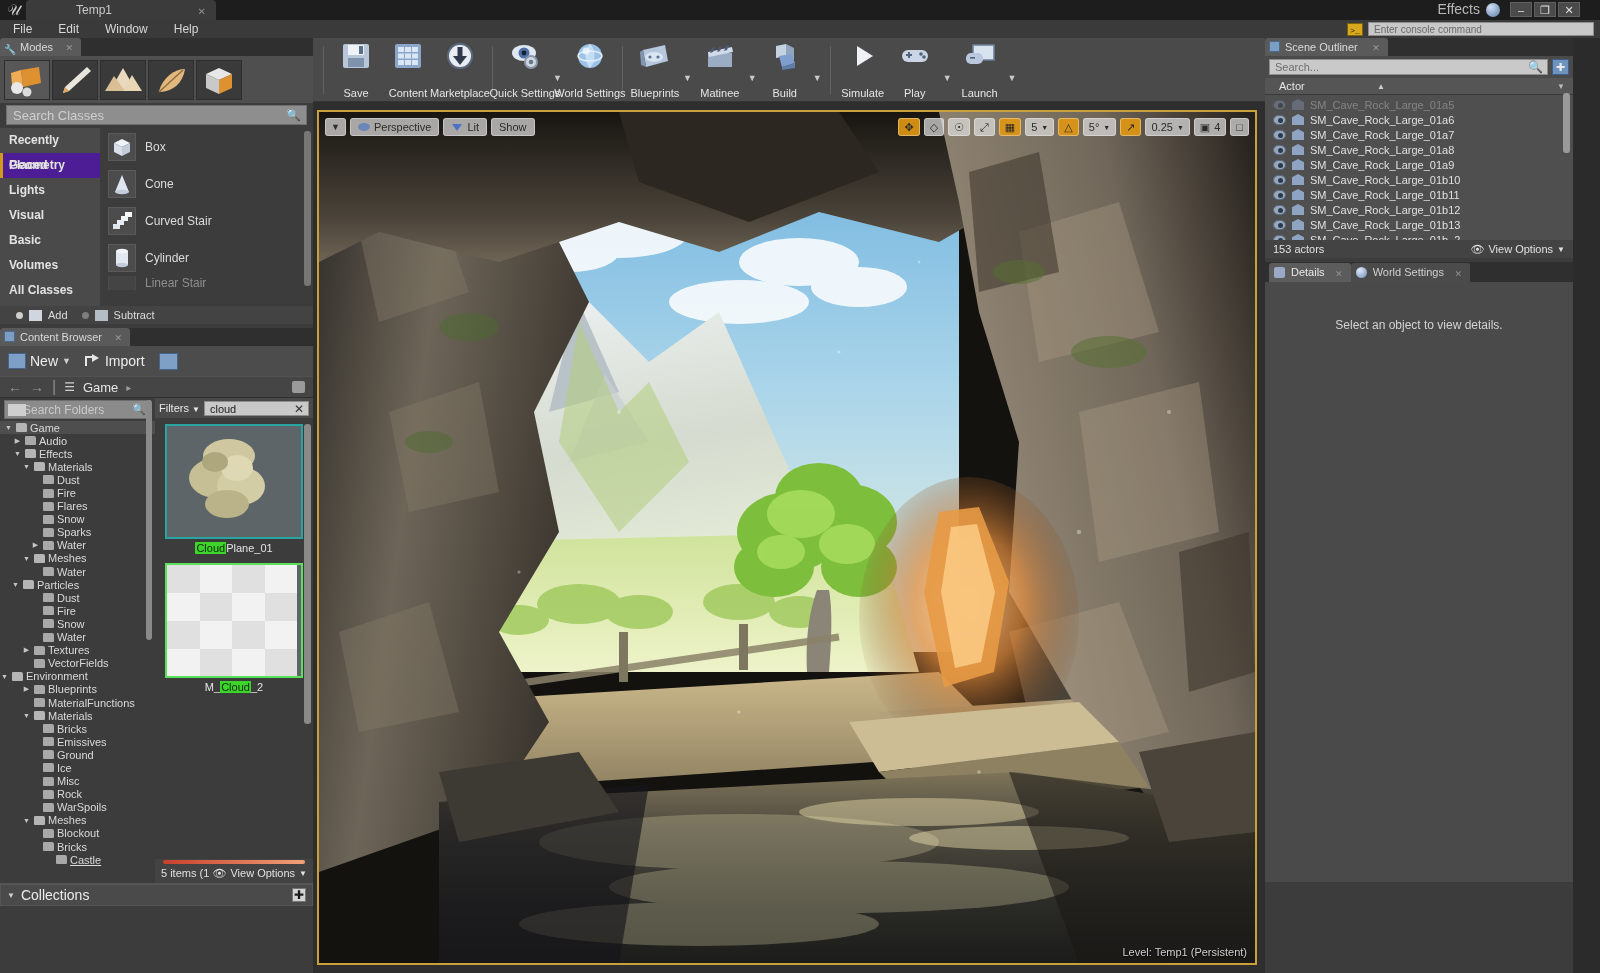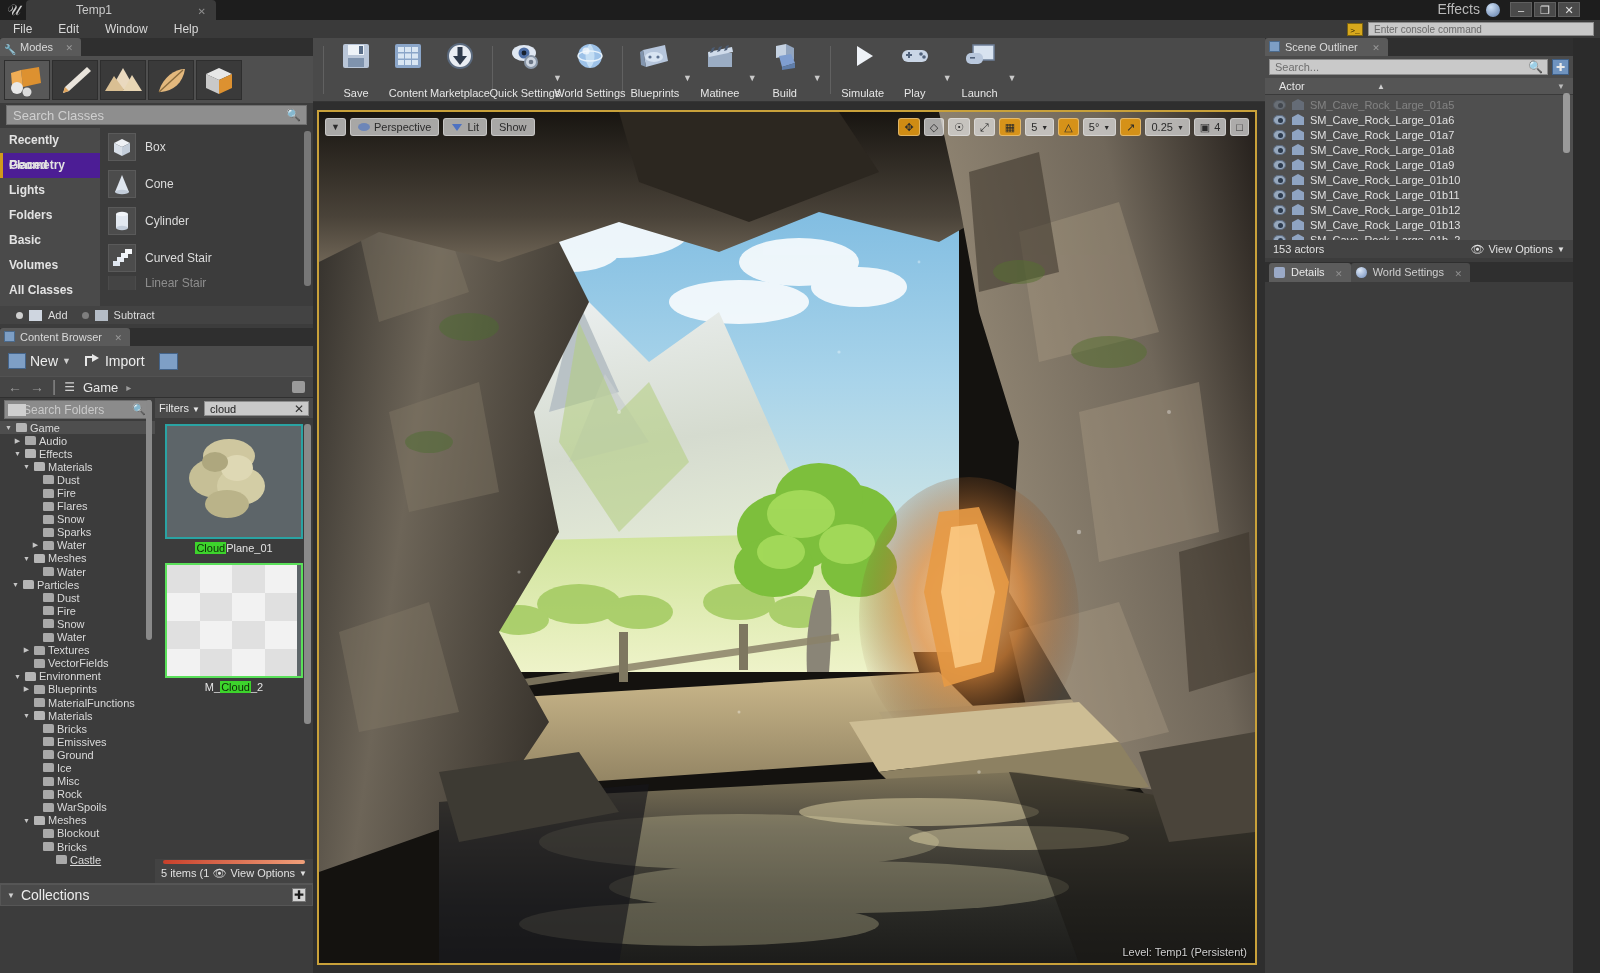--- a/index.html
+++ b/index.html
@@ -272,21 +272,21 @@
   <div id="search-classes">
     <span>Search Classes</span>
     <span class="mag">🔍</span>
   </div>
 
   <div id="place-area">
     <div id="cat-list">
       <div class="cat">Recently Placed</div>
       <div class="cat sel">Geometry</div>
       <div class="cat">Lights</div>
-      <div class="cat">Folders</div>
+      <div class="cat">Visual</div>
       <div class="cat">Basic</div>
       <div class="cat">Volumes</div>
       <div class="cat">All Classes</div>
     </div>
     <div id="asset-list">
       <div class="plc">
         <div class="thm">
           <svg width="26" height="26" viewBox="0 0 26 26">
               <polygon points="5,9 13,5 21,9 13,13" fill="#eef1f6"></polygon>
           <polygon points="13,13 21,9 21,18 13,22" fill="#c3cdda"></polygon>
@@ -300,37 +300,37 @@
           <svg width="26" height="26" viewBox="0 0 26 26">
               <polygon points="13,4 20,21 6,21" fill="#dfe6ef"></polygon>
           <ellipse cx="13" cy="21" rx="7" ry="2.2" fill="#c3cdda"></ellipse>
             </svg>
         </div>
         <span>Cone</span>
       </div>
       <div class="plc">
         <div class="thm">
           <svg width="26" height="26" viewBox="0 0 26 26">
+            <rect x="4" y="16" width="7" height="5" fill="#dfe6ef"></rect>
+              <rect x="8" y="12" width="7" height="5" fill="#e8edf4"></rect>
+            <rect x="12" y="8" width="7" height="5" fill="#f0f4f9"></rect>
+              <rect x="16" y="4" width="7" height="5" fill="#f6f8fb"></rect>
+          </svg>
+        </div>
+        <span>Curved Stair</span>
+      </div>
+      <div class="plc">
+        <div class="thm">
+          <svg width="26" height="26" viewBox="0 0 26 26">
               <rect x="7" y="6" width="12" height="14" fill="#e2e8f0"></rect>
           <ellipse cx="13" cy="6" rx="6" ry="2.2" fill="#f2f5f9"></ellipse>
               <ellipse cx="13" cy="20" rx="6" ry="2.2" fill="#c3cdda"></ellipse>
             </svg>
         </div>
         <span>Cylinder</span>
-      </div>
-      <div class="plc">
-        <div class="thm">
-          <svg width="26" height="26" viewBox="0 0 26 26">
-            <rect x="4" y="16" width="7" height="5" fill="#dfe6ef"></rect>
-              <rect x="8" y="12" width="7" height="5" fill="#e8edf4"></rect>
-            <rect x="12" y="8" width="7" height="5" fill="#f0f4f9"></rect>
-              <rect x="16" y="4" width="7" height="5" fill="#f6f8fb"></rect>
-          </svg>
-        </div>
-        <span>Curved Stair</span>
       </div>
       <div class="plc" style="height:14px;overflow:hidden;opacity:.5">
         <div class="thm"></div>
         <span>Linear Stair</span>
       </div>
       <div id="plc-scroll"></div>
     </div>
   </div>
 
   <div id="addsub">
@@ -474,21 +474,21 @@
           <div class="tnode" style="padding-left: 22px;">
             <span class="tw">▶</span>
             <span class="fold"></span>
             <span>Textures</span>
           </div>
           <div class="tnode" style="padding-left: 22px;">
             <span class="tw"></span>
             <span class="fold"></span>
             <span>VectorFields</span>
           </div>
-          <div class="tnode" style="padding-left: 13px;">
+          <div class="tnode" style="">
             <span class="tw">▼</span>
             <span class="fold open"></span>
             <span>Environment</span>
           </div>
           <div class="tnode" style="padding-left: 22px;">
             <span class="tw">▶</span>
             <span class="fold"></span>
             <span>Blueprints</span>
           </div>
           <div class="tnode" style="padding-left: 22px;">
@@ -1112,13 +1112,16 @@
       <span>Details</span>
       <span class="x">✕</span>
     </div>
     <div class="dtab">
       <span class="ic" style="background:radial-gradient(circle at 35% 30%,#dfe9f7,#6f8cbb);border-radius:50%"></span>
       <span>World Settings</span>
       <span class="x">✕</span>
     </div>
   </div>
 
+  <div id="det-body">
+    <span class="msg">Select an object to view details.</span>
+  </div>
 </div>
 
 </body></html>

